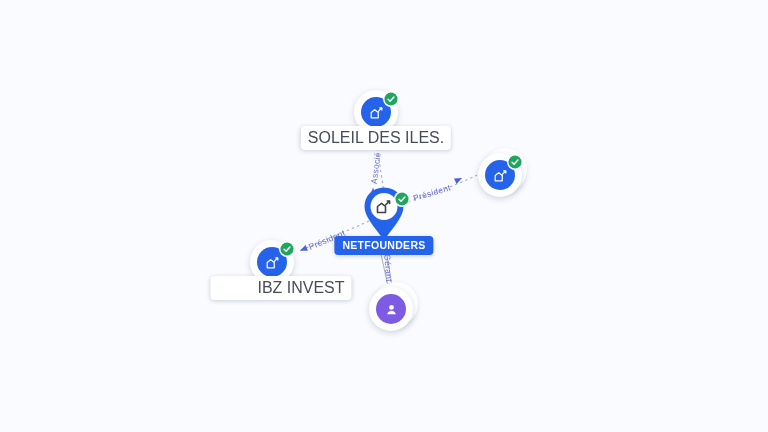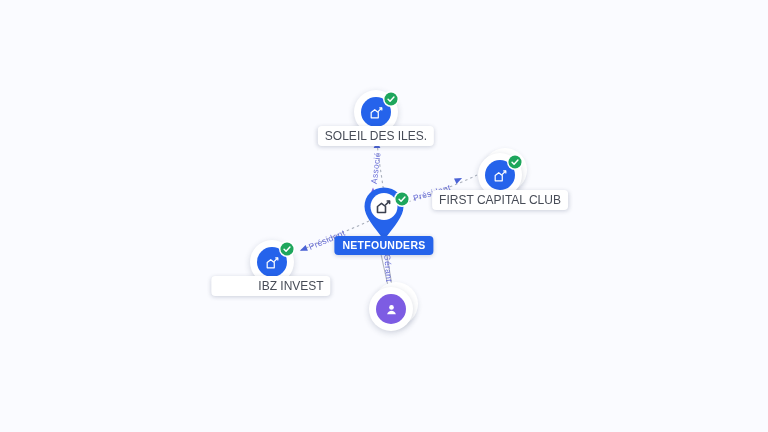--- a/index.html
+++ b/index.html
@@ -26,21 +26,21 @@
     display:flex;align-items:center;justify-content:center;
   }
   .icon-circle.blue{background:#2563eb;}
   .icon-circle.purple{background:#7d5ce3;}
   .badge{
     position:absolute;right:-1px;top:1px;width:16px;height:16px;
   }
   
   .node-label{
     position:absolute;transform:translateX(-50%);
-    background:#ffffff;color:#474c57;font-size:12px;line-height:1;
+    background:#ffffff;color:#474c57;font-size:16px;line-height:1;
     padding:4px 7px;border-radius:4px;white-space:nowrap;
     box-shadow:0 1px 4px rgba(40,55,90,.22);
   }
   .node-label.selected{
     background:#2563eb;color:#ffffff;font-size:10.5px;font-weight:bold;
     letter-spacing:.3px;padding:4px 8px;
   }
   .edge-label{
     position:absolute;color:#666bd6;font-size:8.5px;line-height:1;
     white-space:nowrap;letter-spacing:.3px;
@@ -112,42 +112,41 @@
       </svg>
     </div>
     <div class="badge">
       <svg viewBox="0 0 24 24" width="16" height="16">
         <circle cx="12" cy="12" r="12" fill="#fff"></circle>
         <circle cx="12" cy="12" r="9.8" fill="#1ea65c"></circle>
         <path d="M7.6 12.3 l3 3 L16.4 9" stroke="#fff" stroke-width="2.2" fill="none" stroke-linecap="round" stroke-linejoin="round"></path>
       </svg>
     </div>
   </div>
-  <div class="node-label" style="left:500px;top:190px;">FIRST CAPITAL CLUB</div>
 
   <div class="node" style="left:250px;top:240px;">
     <div class="disc"></div>
     <div class="icon-circle blue">
       <svg viewBox="0 0 24 24" width="17" height="17">
         <g stroke="#fff" stroke-width="1.7" fill="none" stroke-linecap="round" stroke-linejoin="round">
           <path d="M4.5 19.5 v-7.5 l5-4 5 4 v7.5 z"></path>
           <path d="M14.5 10.5 l4.5-4.5"></path>
           <path d="M16.5 5.5 h3 v3"></path>
         </g>
       </svg>
     </div>
     <div class="badge">
       <svg viewBox="0 0 24 24" width="16" height="16">
         <circle cx="12" cy="12" r="12" fill="#fff"></circle>
         <circle cx="12" cy="12" r="9.8" fill="#1ea65c"></circle>
         <path d="M7.6 12.3 l3 3 L16.4 9" stroke="#fff" stroke-width="2.2" fill="none" stroke-linecap="round" stroke-linejoin="round"></path>
       </svg>
     </div>
   </div>
-  <div class="node-label" style="left:271px;top:276px;padding-left:47px;">IBZ INVEST</div>
+  <div class="node-label" style="left:281px;top:276px;padding-left:47px;">IBZ INVEST</div>
 
   <div class="node" style="left:369px;top:287px;">
     <div class="disc-behind"></div>
     <div class="disc"></div>
     <div class="icon-circle purple">
       <svg viewBox="0 0 24 24" width="17" height="17">
         <g fill="#fff">
           <circle cx="12" cy="9" r="3.3"></circle>
           <path d="M5.8 18.6 c.9-3.1 3.3-4.8 6.2-4.8 s5.3 1.7 6.2 4.8 z"></path>
         </g>

